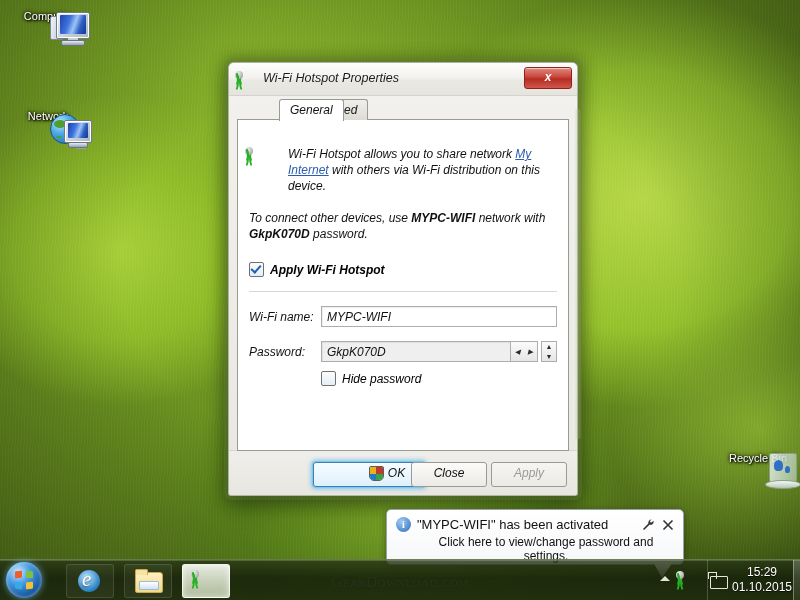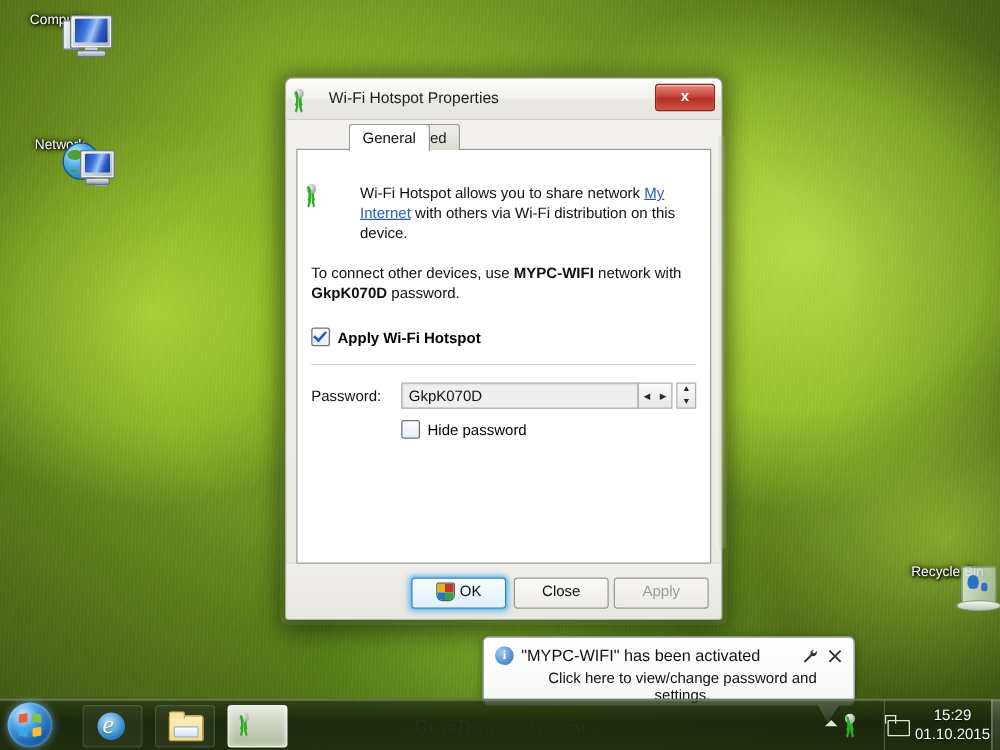--- a/index.html
+++ b/index.html
@@ -58,20 +58,21 @@
     background:#2f6fc4;box-shadow:9px 4px 0 -2px #2f6fc4;}
   .binlid{position:absolute;left:7px;top:30px;width:34px;height:7px;border-radius:50%;
     background:linear-gradient(#f4f7f4,#b9c6b9);border:1px solid #8aa08a;}
 
   
   #dlg{position:absolute;left:228px;top:62px;width:348px;height:432px;
     border-radius:6px 6px 3px 3px;
     background:linear-gradient(#f2f1ee,#e9e7e2);
     border:1px solid rgba(120,140,90,.55);
     box-shadow:0 0 0 4px rgba(105,130,70,.30),0 0 14px 6px rgba(40,60,15,.38),0 10px 22px rgba(0,0,0,.35);
+    font-style:italic;
   }
   #titlebar{height:32px;position:relative;
     background:linear-gradient(#fdfdfc 0%,#f3f2ef 45%,#eae8e3 55%,#e6e4df 100%);
     border-radius:5px 5px 0 0;border-bottom:1px solid #d5d2cb;}
   #titlebar .ttxt{position:absolute;left:34px;top:8px;font-size:12.5px;color:#1d1d1d;}
   .tbicon{position:absolute;left:10px;top:8px;width:18px;height:17px;}
   .closebtn{position:absolute;right:5px;top:4px;width:46px;height:20px;border-radius:3px;
     background:linear-gradient(#e08a80 0%,#c9453a 45%,#b32d22 55%,#d2564b 100%);
     border:1px solid #8f2319;box-shadow:inset 0 1px 0 rgba(255,255,255,.55);
     color:#fff;font-size:12px;text-align:center;line-height:19px;cursor:pointer;font-weight:bold;}
@@ -282,20 +283,24 @@
 
         <div class="para"><span>To connect other devices, use </span><b>MYPC-WIFI</b><span> network with </span><b>GkpK070D</b><span> password.</span></div>
 
         <div class="cbrow">
           <span class="cbox checked"></span>
           <span>Apply Wi-Fi Hotspot</span>
         </div>
 
         <div class="hr"></div>
 
+        <div class="frow">
+          <span class="flabel">Wi-Fi name:</span>
+          <span class="finput">MYPC-WIFI</span>
+        </div>
 
         <div class="frow">
           <span class="flabel">Password:</span>
           <span class="finput gray">GkpK070D</span>
           <span class="spingrp">
             <span class="spin spinWide">
               <span class="arw">◀</span>
               <span class="arw">▶</span>
             </span>
             <span class="spin" style="margin-left:3px;">
@@ -308,21 +313,21 @@
         <div class="subrow">
           <span class="cbox"></span>
           <span>Hide password</span>
         </div>
       </div>
 
     </div>
   </div>
 
   <div id="footer">
-    <div class="btn focus" style="left:100px;">
+    <div class="btn focus" style="left:84px;padding-left:36px;">
       <span class="okinner">
         <span class="shield">
             <i></i>
             <i></i>
             <i></i>
             <i></i>
           </span>
         <span>OK</span>
       </span>
     </div>

